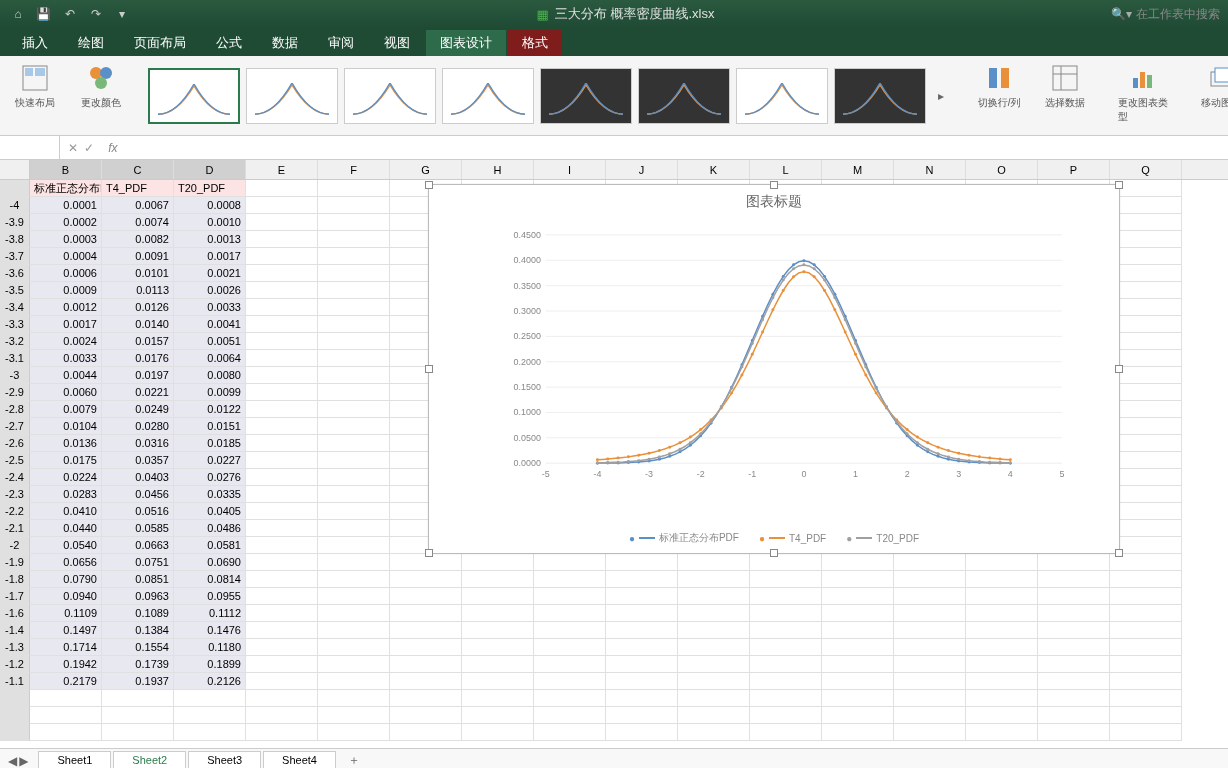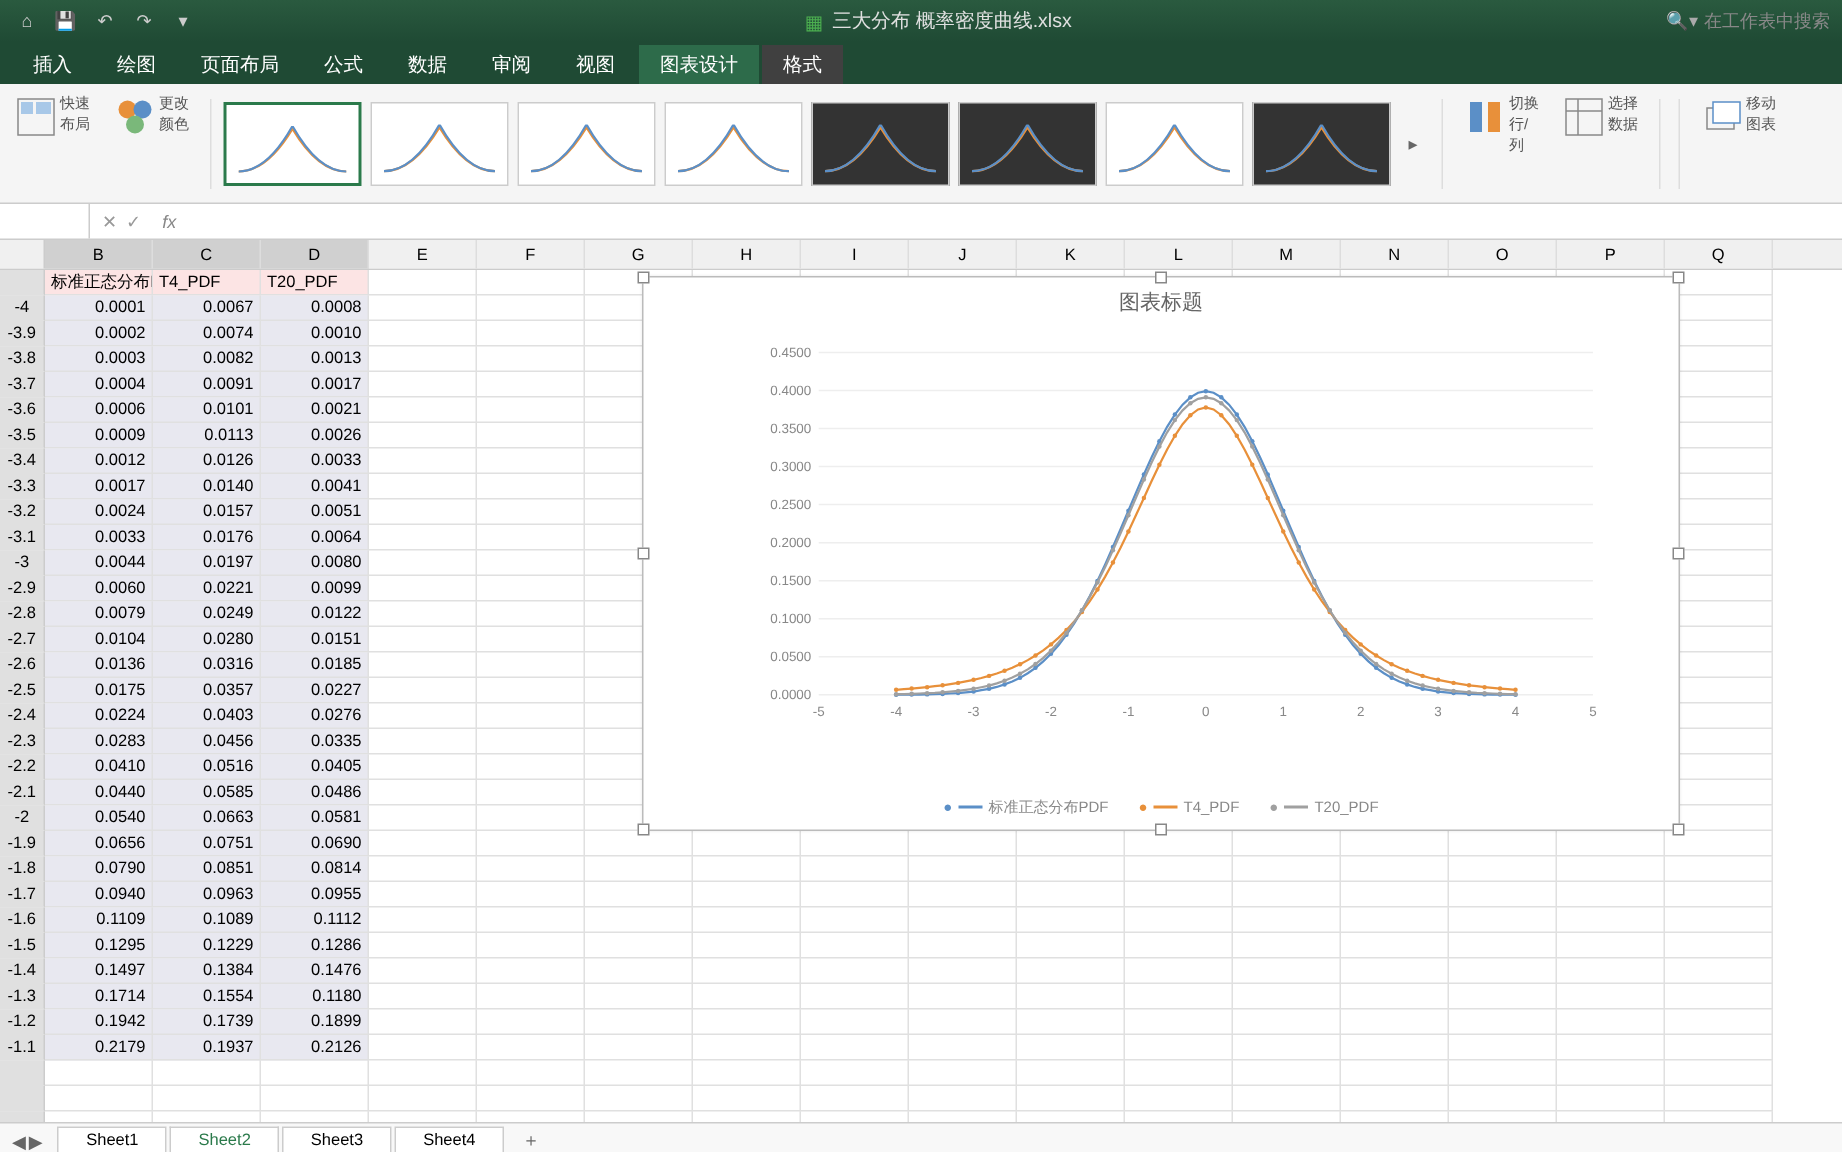--- a/index.html
+++ b/index.html
@@ -8,32 +8,32 @@
 .titlebar { height: 28px; background: linear-gradient(#2a5a3f,#1f4a34); display: flex; align-items: center; color: #e0e0e0; }
 .titlebar .left-controls { display: flex; gap: 10px; padding: 0 10px; }
 .titlebar .left-controls span { width: 16px; height: 16px; display: flex; align-items: center; justify-content: center; color: #ccc; }
 .titlebar .center { flex: 1; text-align: center; font-size: 13px; display: flex; justify-content: center; align-items: center; gap: 6px; }
 .titlebar .right { display: flex; align-items: center; padding-right: 8px; gap: 4px; color: #aaa; }
 .searchbox { color: #888; font-size: 12px; }
 
 .tabs { height: 28px; background: #1f4a34; display: flex; align-items: flex-end; padding: 0 8px; gap: 2px; }
 .tab { padding: 4px 14px; color: #fff; font-size: 13px; cursor: pointer; }
 .tab.active { background: #2d6b4a; }
-.tab.dark { background: #404040; color: #fff; }
+.tab.dark { background: #7f1d1d; color: #fff; }
 
 .ribbon { height: 80px; background: #f5f5f5; border-bottom: 1px solid #ccc; display: flex; align-items: center; padding: 4px; gap: 4px; }
 .ribbon-group { display: flex; flex-direction: column; align-items: center; padding: 2px 6px; height: 100%; justify-content: space-between; }
 .ribbon-group .label { font-size: 10px; color: #555; }
 .ribbon-sep { width: 1px; height: 60px; background: #ddd; margin: 0 4px; }
 .chart-styles { display: flex; gap: 6px; align-items: center; }
 .chart-style-thumb { width: 92px; height: 56px; border: 1px solid #ccc; background: #fff; position: relative; cursor: pointer; }
 .chart-style-thumb.sel { border: 2px solid #2b7a4b; }
 .chart-style-thumb.dark { background: #333; }
 .thumb-curve { position: absolute; left: 8px; right: 8px; top: 14px; bottom: 8px; }
-.ribbon-btn { display: flex; gap: 2px; width: 50px; cursor: pointer; }
+.ribbon-btn { display: flex; flex-direction: column; align-items: center; gap: 2px; width: 50px; cursor: pointer; }
 .ribbon-icon { width: 32px; height: 32px; display: flex; align-items: center; justify-content: center; }
 
 .formula-bar { height: 24px; border-bottom: 1px solid #ccc; display: flex; align-items: center; background: #fff; }
 .name-box { width: 60px; border-right: 1px solid #ccc; padding: 0 6px; font-size: 12px; height: 100%; display: flex; align-items: center; }
 .fb-btns { display: flex; gap: 6px; padding: 0 8px; color: #999; }
 .fx { font-style: italic; color: #888; padding: 0 6px; }
 
 .grid-area { position: relative; height: 588px; overflow: hidden; }
 .col-headers { display: flex; height: 20px; background: #f0f0f0; border-bottom: 1px solid #ccc; }
 .row-header { width: 30px; background: #f0f0f0; border-right: 1px solid #ccc; text-align: center; font-size: 11px; line-height: 17px; }
@@ -189,20 +189,32 @@
           <svg width="28" height="28">
             <rect x="2" y="2" width="24" height="24" fill="none" stroke="#888"></rect>
             <line x1="2" y1="10" x2="26" y2="10" stroke="#888"></line>
             <line x1="10" y1="2" x2="10" y2="26" stroke="#888"></line>
           </svg>
         </div>
       <span class="label">选择数据</span>
     </div>
   </div>
   <div class="ribbon-sep"></div>
+  <div class="ribbon-group">
+    <div class="ribbon-btn">
+      <div class="ribbon-icon">
+          <svg width="28" height="28">
+            <rect x="4" y="14" width="5" height="10" fill="#5b8fc7"></rect>
+            <rect x="11" y="8" width="5" height="16" fill="#e8903a"></rect>
+            <rect x="18" y="11" width="5" height="13" fill="#7ab87a"></rect>
+          </svg>
+        </div>
+      <span class="label">更改图表类型</span>
+    </div>
+  </div>
   <div class="ribbon-sep"></div>
   <div class="ribbon-group">
     <div class="ribbon-btn">
       <div class="ribbon-icon">
           <svg width="28" height="28">
             <rect x="4" y="8" width="18" height="14" fill="none" stroke="#888"></rect>
             <rect x="8" y="4" width="18" height="14" fill="#fff" stroke="#5b8fc7"></rect>
           </svg>
         </div>
       <span class="label">移动图表</span>
@@ -714,39 +726,20 @@
         <div class="cell"></div>
         <div class="cell"></div>
         <div class="cell"></div>
         <div class="cell"></div>
       </div>
       <div class="grid-row">
         <div class="cell rowh">-1.6</div>
         <div class="cell selcol">0.1109</div>
         <div class="cell selcol">0.1089</div>
         <div class="cell selcol">0.1112</div>
-        <div class="cell"></div>
-        <div class="cell"></div>
-        <div class="cell"></div>
-        <div class="cell"></div>
-        <div class="cell"></div>
-        <div class="cell"></div>
-        <div class="cell"></div>
-        <div class="cell"></div>
-        <div class="cell"></div>
-        <div class="cell"></div>
-        <div class="cell"></div>
-        <div class="cell"></div>
-        <div class="cell"></div>
-      </div>
-      <div class="grid-row">
-        <div class="cell rowh">-1.5</div>
-        <div class="cell selcol">0.1295</div>
-        <div class="cell selcol">0.1229</div>
-        <div class="cell selcol">0.1286</div>
         <div class="cell"></div>
         <div class="cell"></div>
         <div class="cell"></div>
         <div class="cell"></div>
         <div class="cell"></div>
         <div class="cell"></div>
         <div class="cell"></div>
         <div class="cell"></div>
         <div class="cell"></div>
         <div class="cell"></div>

